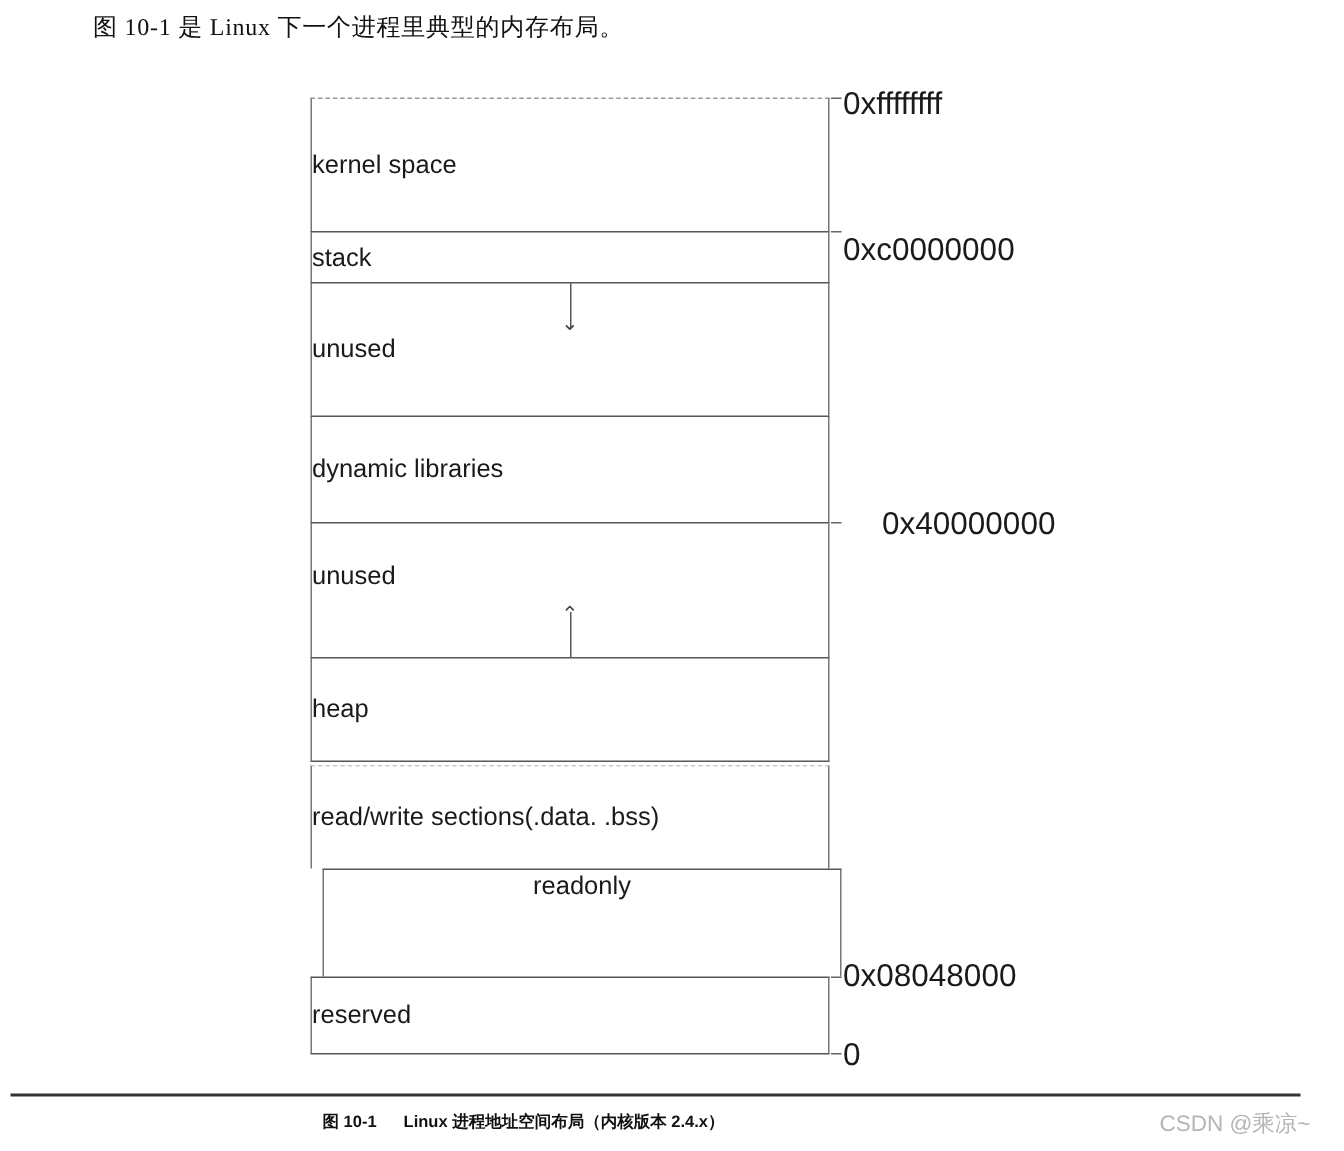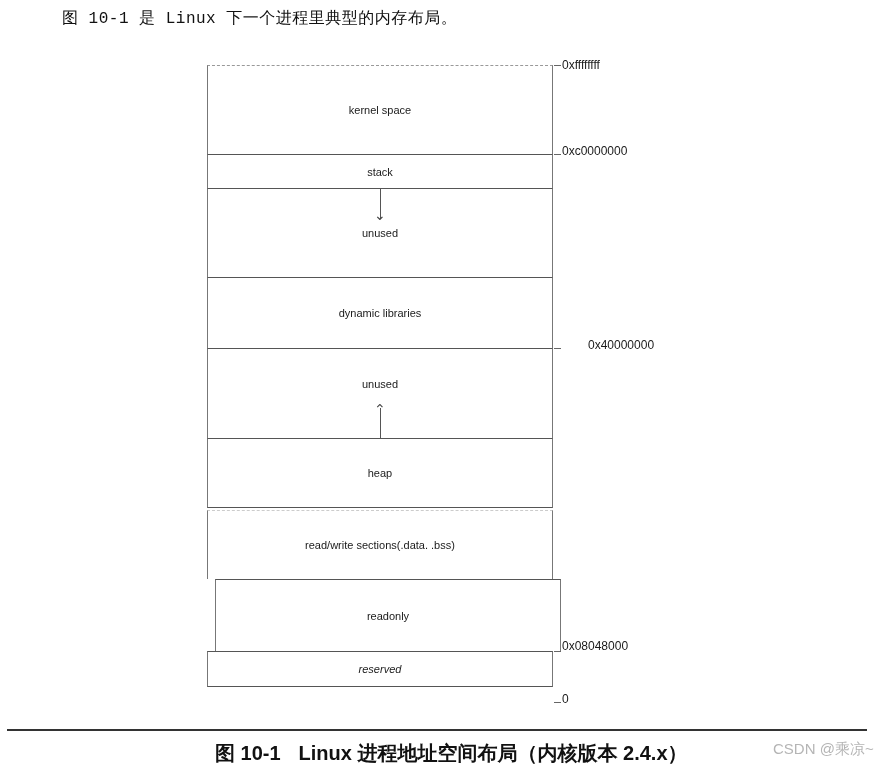--- a/index.html
+++ b/index.html
@@ -1,30 +1,30 @@
 <!DOCTYPE html>
 <html><head>
 <meta charset="utf-8">
 <style>
   html, body { margin: 0; padding: 0; background: #ffffff; }
   body { width: 896px; height: 767px; position: relative; overflow: hidden;
          font-family: "Liberation Sans", "DejaVu Sans", sans-serif; color: #1a1a1a; }
-  .intro { position: absolute; left: 62px; top: 8px; font-family: Liberation Mono, monospace;
+  .intro { position: absolute; left: 62px; top: 8px; font-family: Liberation Serif, serif;
            font-size: 16px; color: #111; letter-spacing: 0.5px; }
   .seg { position: absolute; left: 0; width: 346px; border-left: 1px solid #777; border-right: 1px solid #777;
-         border-top: 1px solid #555; display: flex; align-items: center; justify-content: center;
-         text-align: center; font-size: 11px; color: #1a1a1a; line-height: 22px; box-sizing: border-box; }
+         border-top: 1px solid #555; display: flex; align-items: center; justify-content: flex-start;
+         text-align: center; font-size: 17px; color: #1a1a1a; line-height: 22px; box-sizing: border-box; }
   .seg.dotted-top { border-top: 1px dashed #999; }
   .seg.bottom { border-bottom: 1px solid #555; }
-  .label { position: absolute; left: 562px; font-size: 12px; color: #1a1a1a; }
+  .label { position: absolute; left: 562px; font-size: 21px; color: #1a1a1a; }
   .tick { position: absolute; left: 554px; width: 7px; height: 1px; background: #666; }
   .arrow { position: absolute; left: 380px; width: 1px; background: #555; }
   .arrowhead { position: absolute; font-size: 14px; color: #444; line-height: 14px; }
   .rule { position: absolute; left: 7px; top: 729px; width: 860px; height: 2px; background: #333; }
-  .caption { position: absolute; left: 215px; top: 740px; font-size: 20px; font-weight: bold; color: #111; }
+  .caption { position: absolute; left: 215px; top: 740px; font-size: 11px; font-weight: bold; color: #111; }
   .caption .num { margin-right: 18px; }
   .watermark { position: absolute; left: 757px; top: 740px; font-size: 15px; color: #b5b5b5; margin-left: 16px; }
 </style>
 </head>
 <body>
 
 <div class="intro">图 10-1 是 Linux 下一个进程里典型的内存布局。</div>
 
 <div>
   <div class="seg dotted-top" style="left:207px;top:65px;height:89px;">
@@ -44,33 +44,33 @@
   </div>
   <div class="seg bottom" style="left:207px;top:438px;height:70px;">
     <span>heap</span>
   </div>
   <div class="seg dotted-top" style="left:207px;top:510px;height:69px;border-top:1px dashed #ccc;">
     <span>read/write sections(.data. .bss)</span>
   </div>
   <div class="seg" style="left:215px;top:579px;height:72px;flex-direction:column;">
     <span>readonly</span>
   </div>
-  <div class="seg bottom" style="left:207px;top:651px;height:36px;font-style:italic;">
+  <div class="seg bottom" style="left:207px;top:651px;height:52px;">
     <span>reserved</span>
   </div>
 
   <div class="arrow" style="top:189px;height:30px;"></div>
   <div class="arrowhead" style="left:374px;top:208px;">⌄</div>
   <div class="arrow" style="top:408px;height:30px;"></div>
   <div class="arrowhead" style="left:374px;top:402px;">⌃</div>
 
   <div class="tick" style="top:65px;"></div>
   <div class="label" style="top:58px;">0xffffffff</div>
   <div class="tick" style="top:154px;"></div>
-  <div class="label" style="top:144px;">0xc0000000</div>
+  <div class="label" style="top:155px;">0xc0000000</div>
   <div class="tick" style="top:348px;"></div>
   <div class="label" style="top:338px;margin-left:26px;">0x40000000</div>
   <div class="tick" style="top:651px;"></div>
   <div class="label" style="top:639px;">0x08048000</div>
   <div class="tick" style="top:702px;"></div>
   <div class="label" style="top:692px;">0</div>
 </div>
 
 <div class="rule"></div>
 <div class="caption">

